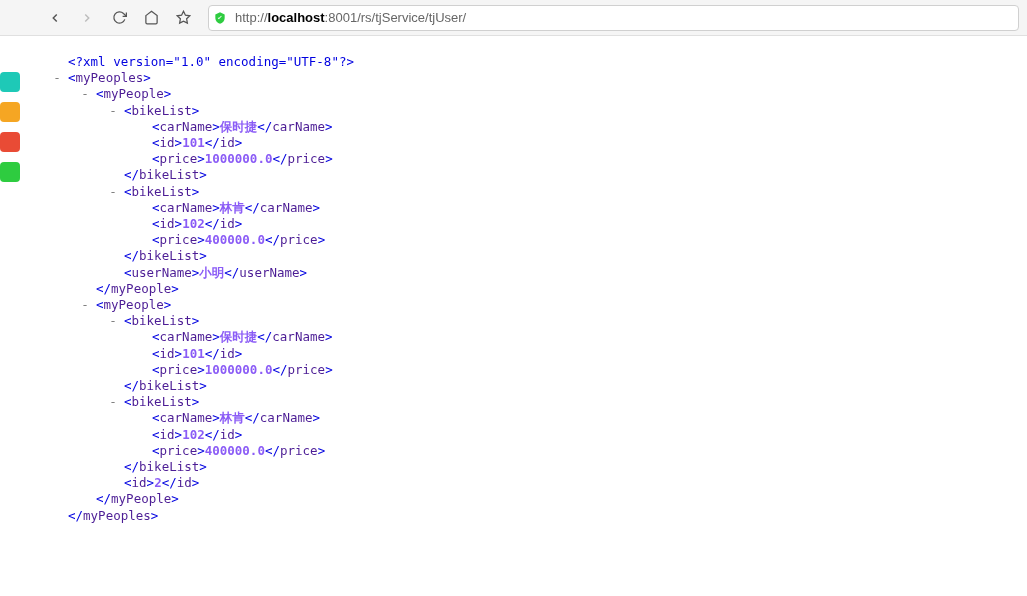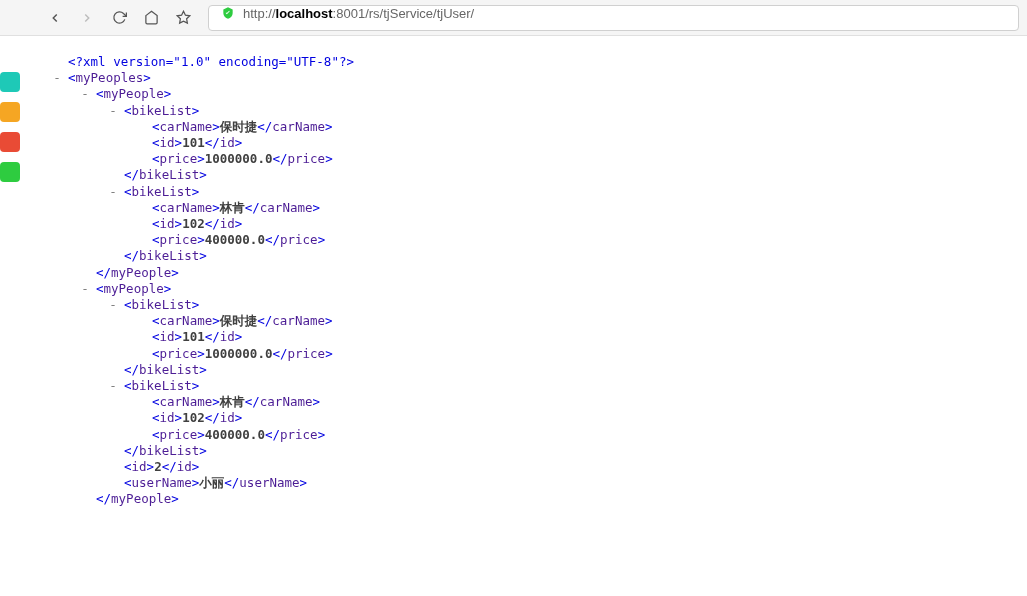--- a/index.html
+++ b/index.html
@@ -13,26 +13,26 @@
       background: #f5f5f5;
       border-bottom: 1px solid #e0e0e0;
       gap: 10px;
     }
     .toolbar-left { display: flex; align-items: center; gap: 14px; margin-left: 38px; }
     .nav-icon { display: flex; align-items: center; justify-content: center; width: 18px; height: 18px; cursor: pointer; }
     .nav-icon.disabled { opacity: 0.35; cursor: default; }
     .url-bar {
       flex: 1;
       display: flex;
-      align-items: flex-start;
+      align-items: center;
       background: #fff;
       border: 1px solid #d0d0d0;
       border-radius: 4px;
       height: 26px;
-      padding: 0 12px;
+      padding: 0 4px;
       margin-left: 6px;
       gap: 8px;
     }
     .url-text { font-size: 13px; color: #666; font-family: Arial, sans-serif; }
     .url-text .bold { color: #000; font-weight: bold; }
     .shield { width: 14px; height: 14px; }
     
     .side-apps {
       position: absolute;
       left: 0;
@@ -49,21 +49,21 @@
       padding: 18px 0 0 38px;
       font-family: "Lucida Console", Monaco, monospace;
       font-size: 12.5px;
       line-height: 16.2px;
       color: #000;
     }
     .line { white-space: pre; }
     .pi { color: #0000e0; }
     .tag { color: #0000e0; }
     .name { color: #4c1d95; }
-    .val { color: #404040; font-weight: bold; }
+    .val { color: #8b5cf6; font-weight: bold; }
     .dash { color: #808080; display: inline-block; width: 10px; text-align: center; }
     .ind { display: inline-block; }
     .w1 { width: 30px; } .w2 { width: 58px; } .w3 { width: 86px; } .w4 { width: 114px; }
     .row { display: flex; align-items: baseline; }
     .row .dash { margin-left: -16px; margin-right: 6px; }
   </style>
 </head>
 <body>
 
 <div class="toolbar">
@@ -142,20 +142,21 @@
 
     <div class="row">
       <span class="ind w3"></span>
       <span class="dash">-</span>
       <span class="tag">&lt;<span class="name">bikeList</span>&gt;</span>
     </div>
       <div class="line"><span class="ind w4"></span><span class="tag">&lt;<span class="name">carName</span>&gt;</span><span class="val">林肯</span><span class="tag">&lt;/<span class="name">carName</span>&gt;</span></div>
       <div class="line"><span class="ind w4"></span><span class="tag">&lt;<span class="name">id</span>&gt;</span><span class="val">102</span><span class="tag">&lt;/<span class="name">id</span>&gt;</span></div>
       <div class="line"><span class="ind w4"></span><span class="tag">&lt;<span class="name">price</span>&gt;</span><span class="val">400000.0</span><span class="tag">&lt;/<span class="name">price</span>&gt;</span></div>
     <div class="line"><span class="ind w3"></span><span class="tag">&lt;/<span class="name">bikeList</span>&gt;</span></div>
+    <div class="line"><span class="ind w3"></span><span class="tag">&lt;<span class="name">userName</span>&gt;</span><span class="val">小明</span><span class="tag">&lt;/<span class="name">userName</span>&gt;</span></div>
   <div class="line"><span class="ind w2"></span><span class="tag">&lt;/<span class="name">myPeople</span>&gt;</span></div>
 
   <div class="row">
       <span class="ind w2"></span>
       <span class="dash">-</span>
       <span class="tag">&lt;<span class="name">myPeople</span>&gt;</span>
     </div>
     <div class="row">
       <span class="ind w3"></span>
       <span class="dash">-</span>
@@ -168,16 +169,16 @@
     <div class="row">
       <span class="ind w3"></span>
       <span class="dash">-</span>
       <span class="tag">&lt;<span class="name">bikeList</span>&gt;</span>
     </div>
       <div class="line"><span class="ind w4"></span><span class="tag">&lt;<span class="name">carName</span>&gt;</span><span class="val">林肯</span><span class="tag">&lt;/<span class="name">carName</span>&gt;</span></div>
       <div class="line"><span class="ind w4"></span><span class="tag">&lt;<span class="name">id</span>&gt;</span><span class="val">102</span><span class="tag">&lt;/<span class="name">id</span>&gt;</span></div>
       <div class="line"><span class="ind w4"></span><span class="tag">&lt;<span class="name">price</span>&gt;</span><span class="val">400000.0</span><span class="tag">&lt;/<span class="name">price</span>&gt;</span></div>
     <div class="line"><span class="ind w3"></span><span class="tag">&lt;/<span class="name">bikeList</span>&gt;</span></div>
     <div class="line"><span class="ind w3"></span><span class="tag">&lt;<span class="name">id</span>&gt;</span><span class="val">2</span><span class="tag">&lt;/<span class="name">id</span>&gt;</span></div>
-    <div class="line"><span class="ind w3"></span><span class="tag">&lt;<span class="name">userName</span>&gt;</span><span class="val">小丽</span><span class="tag">&lt;/<span class="name">userName</span>&gt;</span></div>
   <div class="line"><span class="ind w2"></span><span class="tag">&lt;/<span class="name">myPeople</span>&gt;</span></div>
 
+  <div class="line"><span class="ind w1"></span><span class="tag">&lt;/<span class="name">myPeoples</span>&gt;</span></div>
 </div>
 
 </body></html>

